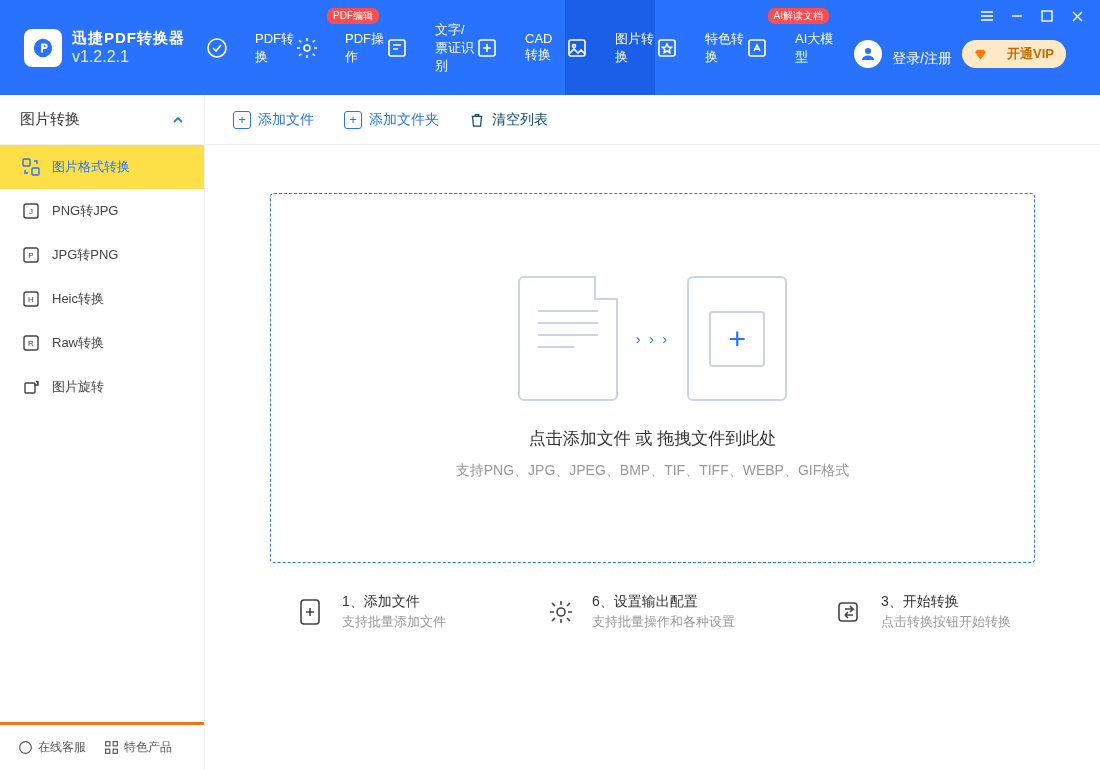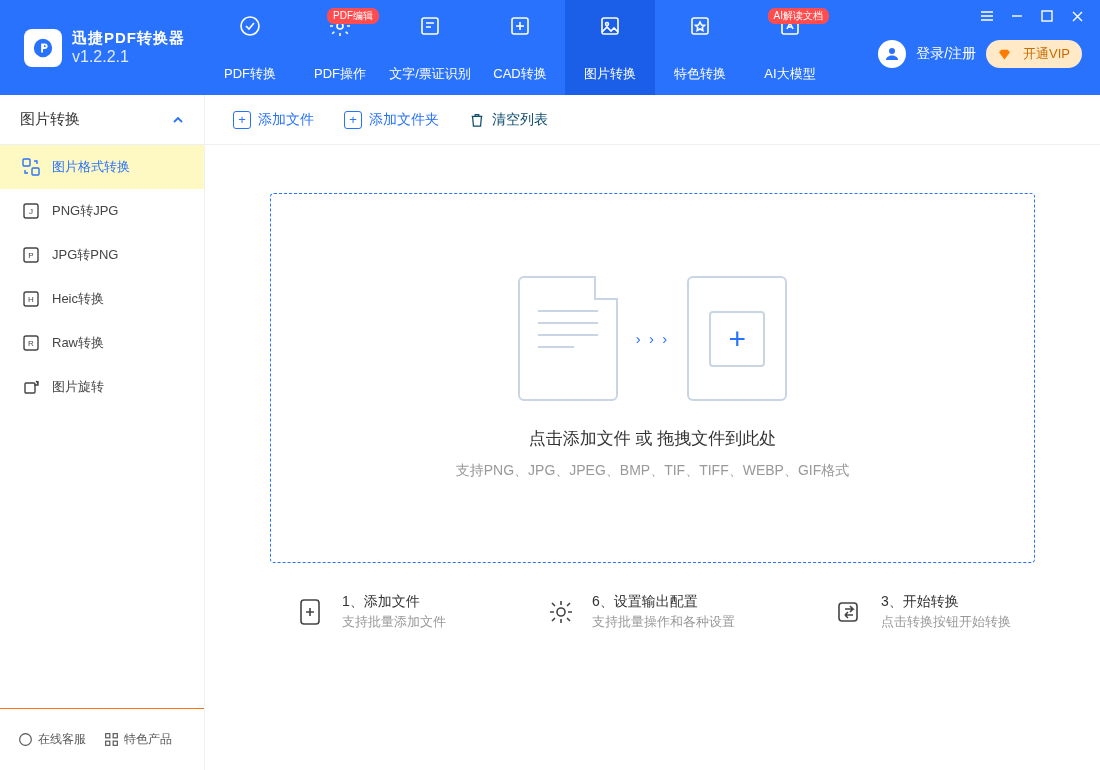--- a/index.html
+++ b/index.html
@@ -4,38 +4,38 @@
 <style>
 *{margin:0;padding:0;box-sizing:border-box;font-family:"Microsoft YaHei",-apple-system,sans-serif}
 body{width:1100px;height:770px;overflow:hidden;background:#fff;display:flex;flex-direction:column}
 .header{height:95px;background:#2972FE;display:flex;align-items:stretch;position:relative}
 .logo-area{width:205px;display:flex;align-items:center;padding-left:24px;gap:10px}
 .logo-badge{width:38px;height:38px;background:#fff;border-radius:8px;display:flex;align-items:center;justify-content:center}
 .logo-text{color:#fff;display:flex;flex-direction:column}
 .logo-title{font-size:15px;font-weight:600;letter-spacing:1px}
 .logo-ver{font-size:16px;opacity:.85}
 .nav{display:flex;align-items:stretch}
-.nav-item{width:90px;display:flex;flex-direction:column;align-items:center;justify-content:center;gap:26px;color:#fff;font-size:13px;cursor:pointer;position:relative}
+.nav-item{width:90px;display:flex;flex-direction:row;align-items:center;justify-content:center;gap:26px;color:#fff;font-size:13px;cursor:pointer;position:relative}
 .nav-item.active{background:#1B5FE8}
 .nav-icon{width:26px;height:26px;display:flex;align-items:center;justify-content:center}
 .nav-badge{position:absolute;top:8px;right:6px;background:#FF4D4F;color:#fff;font-size:10px;padding:1px 6px;border-radius:7px;white-space:nowrap}
 .header-right{position:absolute;right:0;top:0;height:100%;display:flex;flex-direction:column;align-items:flex-end}
 .win-controls{display:flex;gap:0;padding:4px 8px 0 0}
 .win-btn{width:30px;height:24px;display:flex;align-items:center;justify-content:center;color:#fff;cursor:pointer}
-.account-row{display:flex;align-items:center;gap:10px;padding-right:18px;margin-top:12px}
+.account-row{display:flex;align-items:flex-end;gap:10px;padding-right:34px;margin-top:12px}
 .avatar{width:28px;height:28px;border-radius:50%;background:#fff;display:flex;align-items:center;justify-content:center}
 .login-text{color:#fff;font-size:14px;cursor:pointer}
-.vip-btn{background:#FFE9C7;color:#C86B00;font-size:13px;font-weight:400;padding:5px 12px;border-radius:14px;cursor:pointer;display:flex;align-items:center;gap:12px}
+.vip-btn{background:#FFE9C7;color:#C86B00;font-size:13px;font-weight:700;padding:5px 12px;border-radius:14px;cursor:pointer;display:flex;align-items:center;gap:20px}
 .body{flex:1;display:flex;min-height:0}
 .sidebar{width:205px;border-right:1px solid #EEF0F4;display:flex;flex-direction:column}
 .side-header{height:50px;display:flex;align-items:center;justify-content:space-between;padding:0 20px;font-size:15px;color:#333;cursor:pointer;border-bottom:1px solid #EEF0F4}
 .side-item{height:44px;display:flex;align-items:center;gap:12px;padding:0 22px;font-size:13px;color:#444;cursor:pointer}
-.side-item.active{color:#2972FE;background:#fef9c3}
+.side-item.active{color:#2972FE;background:#fde047}
 .side-item .si-icon{width:18px;height:18px;display:flex;align-items:center;justify-content:center}
-.side-footer{margin-top:auto;display:flex;gap:18px;padding:22px 18px;border-top:1px solid #f97316}
+.side-footer{margin-top:auto;display:flex;gap:18px;padding:14px 18px;border-top:3px solid #f97316}
 .sf-item{display:flex;align-items:center;gap:5px;font-size:12px;color:#555;cursor:pointer}
 .main{flex:1;display:flex;flex-direction:column}
 .toolbar{height:50px;display:flex;align-items:center;gap:30px;padding:0 28px;border-bottom:1px solid #EEF0F4}
 .tb-btn{display:flex;align-items:center;gap:7px;font-size:14px;color:#2972FE;cursor:pointer}
 .tb-btn.disabled{color:#0c4a6e}
 .tb-icon{width:18px;height:18px;border:1.5px solid currentColor;border-radius:3px;display:flex;align-items:center;justify-content:center;font-size:13px;line-height:1}
 .drop-area{margin:48px 65px 0;flex:0 0 370px;border:1px dashed #2972FE;border-radius:4px;display:flex;flex-direction:column;align-items:center;justify-content:center;cursor:pointer}
 .drop-graphic{display:flex;align-items:center;gap:18px;margin-bottom:26px}
 .doc-box{width:100px;height:125px;border:2px solid #C9D4E4;border-radius:6px;position:relative}
 .doc-box.plus{display:flex;align-items:center;justify-content:center}

